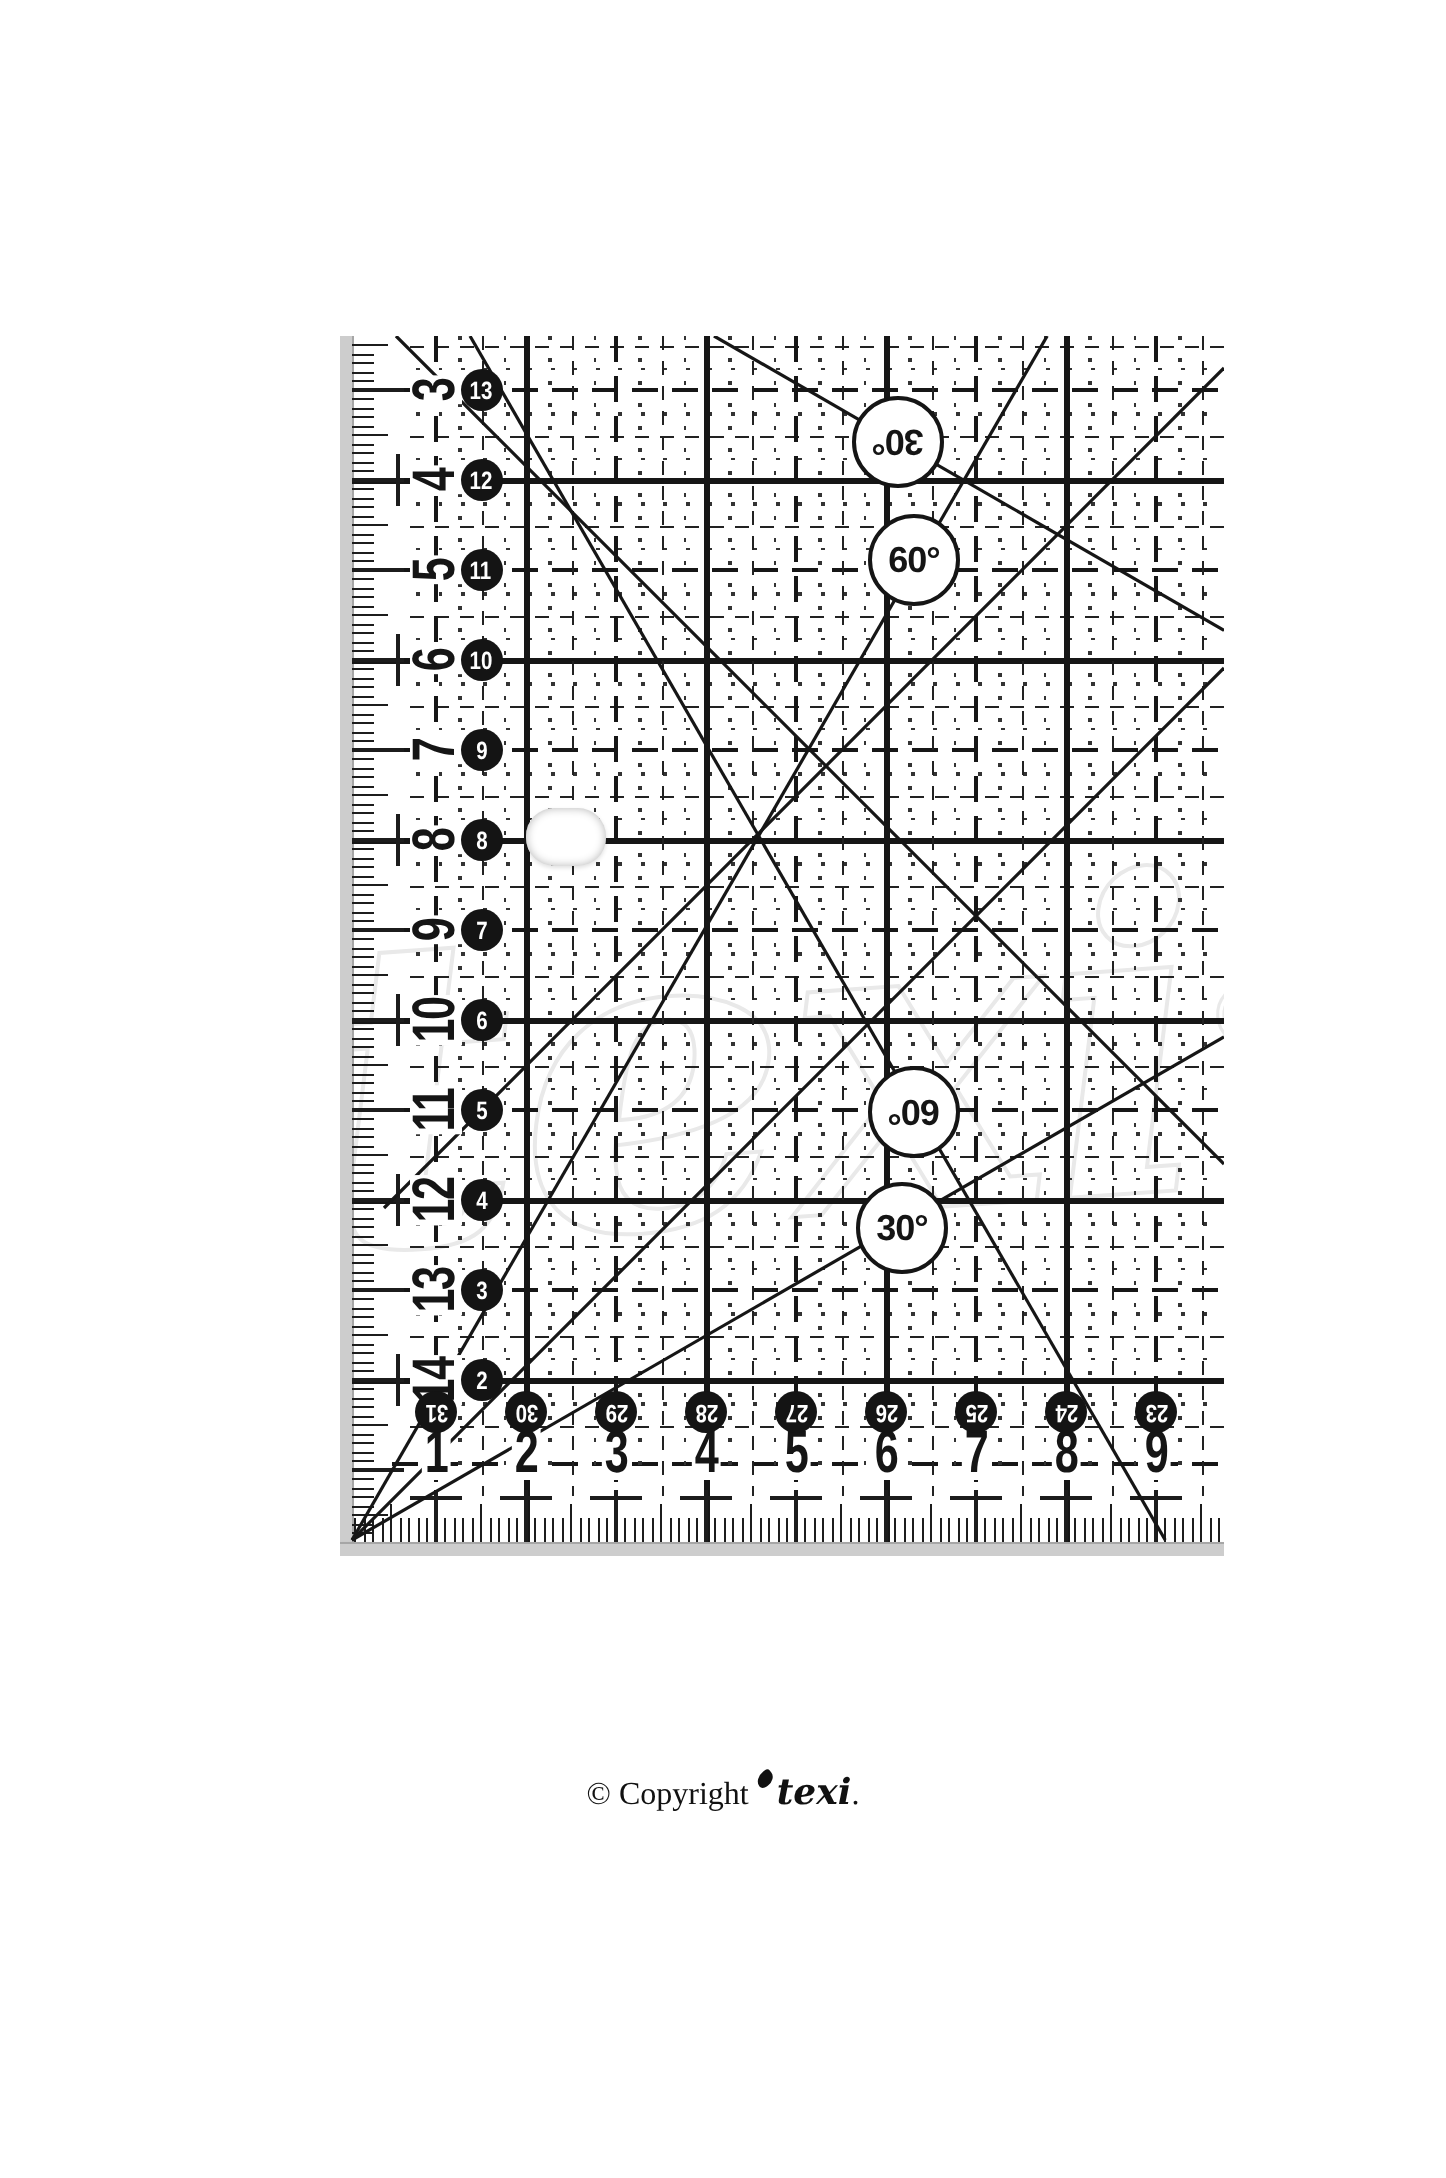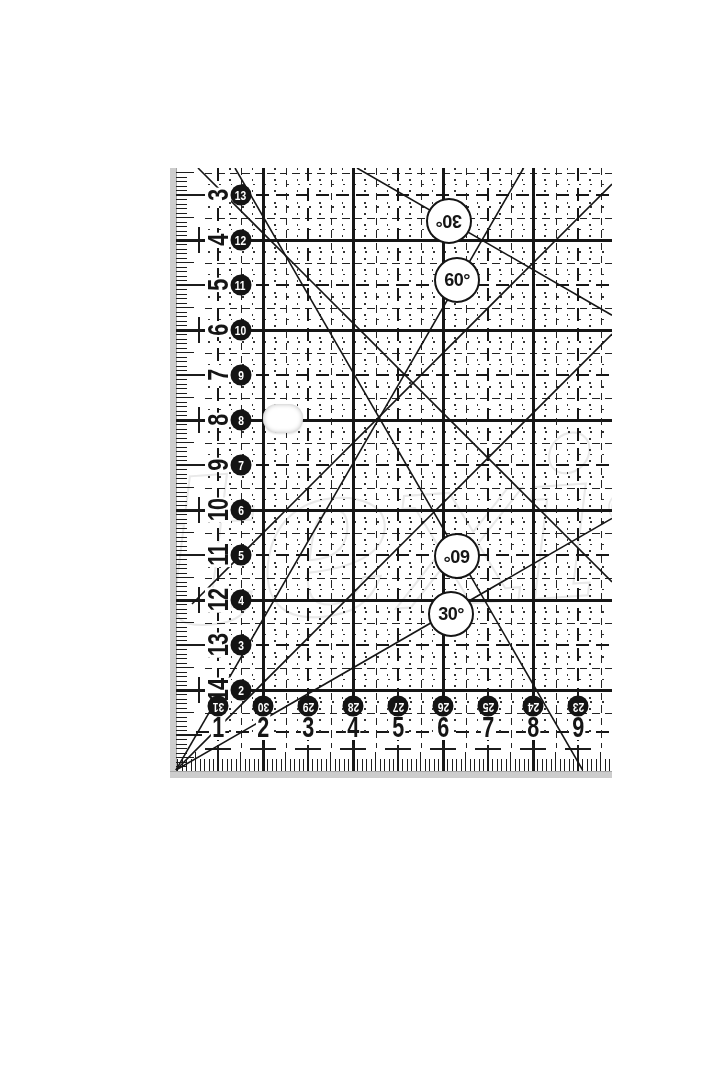--- a/index.html
+++ b/index.html
@@ -491,13 +491,16 @@
           <span>23</span>
         </div>
         <div class="badge inv abs" style="left: 279px; top: 53px;">30°</div>
         <div class="badge abs" style="left: 287px; top: 112px;">60°</div>
         <div class="badge inv abs" style="left: 287px; top: 388px;">60°</div>
         <div class="badge abs" style="left: 281px; top: 446px;">30°</div>
       </div>
     <div id="hole" style="left:93px;top:235.5px;"></div>
   </div>
 
+  <div id="footer">
+    <span>© Copyright</span><span class="leaf"></span><span class="brand">texi</span><span>.</span>
+  </div>
 </div>
 
 </body></html>

